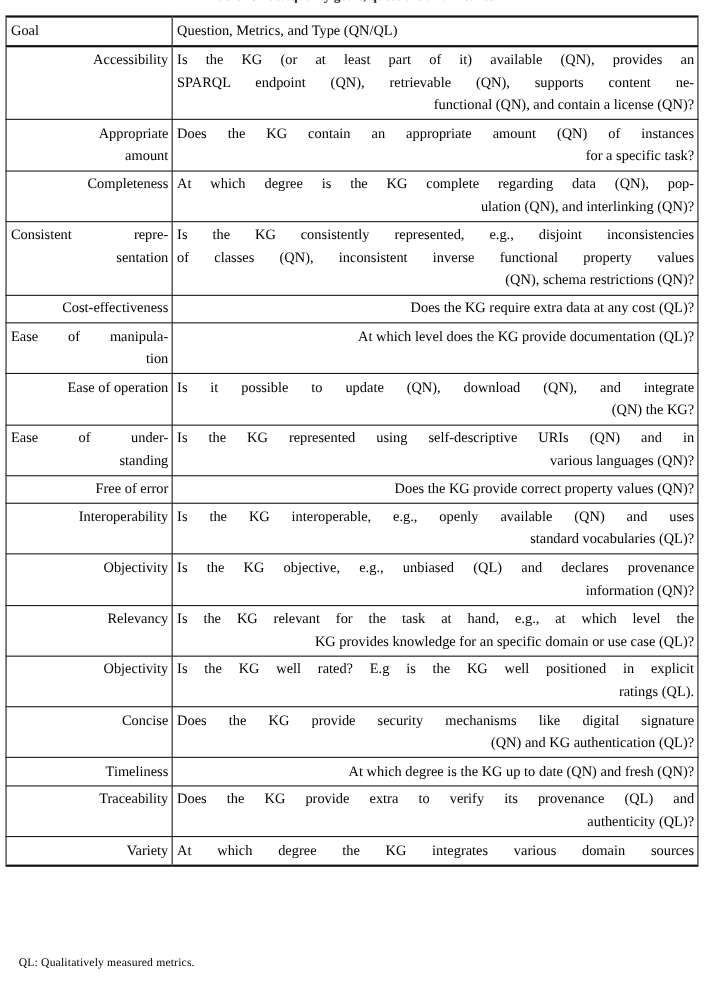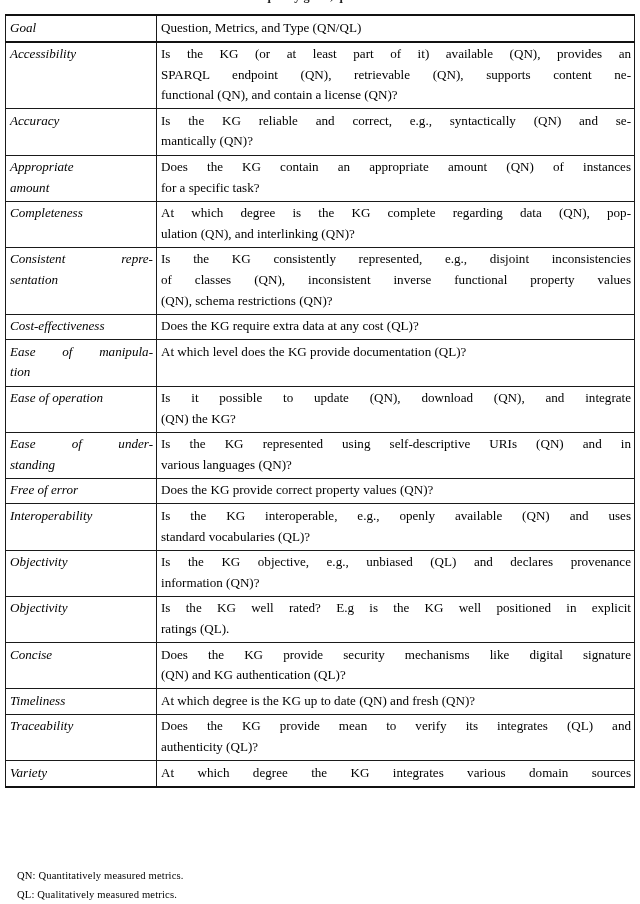--- a/index.html
+++ b/index.html
@@ -85,26 +85,25 @@
 
   
   td > .ln {
     display: block;
   }
   td > .ln.j {
     text-align: justify;
     text-align-last: justify;
   }
   td > .ln.n {
-    text-align: left;
+    text-align: right;
   }
 
   .goal-cell {
     white-space: normal;
-    font-style: italic;
   }
 
   .notes {
     position: absolute;
     left: 5px;
     top: 866px;
     width: 629px;
     font-size: 10.6px;
     line-height: 19px;
     color: #000;
@@ -142,29 +141,20 @@
               <span class="ln n">Accessibility</span>
             </td>
             <td>
               <span class="ln j">Is the KG (or at least part of it) available (QN), provides an</span>
               <span class="ln j">SPARQL endpoint (QN), retrievable (QN), supports content ne-</span>
               <span class="ln n">functional (QN), and contain a license (QN)?</span>
             </td>
           </tr>
           <tr>
             <td class="goal-cell">
-              <span class="ln n">Accuracy</span>
-            </td>
-            <td>
-              <span class="ln j">Is the KG reliable and correct, e.g., syntactically (QN) and se-</span>
-              <span class="ln n">mantically (QN)?</span>
-            </td>
-          </tr>
-          <tr>
-            <td class="goal-cell">
               <span class="ln n">Appropriate</span>
               <span class="ln n">amount</span>
             </td>
             <td>
               <span class="ln j">Does the KG contain an appropriate amount (QN) of instances</span>
               <span class="ln n">for a specific task?</span>
             </td>
           </tr>
           <tr>
             <td class="goal-cell">
@@ -244,20 +234,29 @@
             <td class="goal-cell">
               <span class="ln n">Objectivity</span>
             </td>
             <td>
               <span class="ln j">Is the KG objective, e.g., unbiased (QL) and declares provenance</span>
               <span class="ln n">information (QN)?</span>
             </td>
           </tr>
           <tr>
             <td class="goal-cell">
+              <span class="ln n">Relevancy</span>
+            </td>
+            <td>
+              <span class="ln j">Is the KG relevant for the task at hand, e.g., at which level the</span>
+              <span class="ln n">KG provides knowledge for an specific domain or use case (QL)?</span>
+            </td>
+          </tr>
+          <tr>
+            <td class="goal-cell">
               <span class="ln n">Objectivity</span>
             </td>
             <td>
               <span class="ln j">Is the KG well rated? E.g is the KG well positioned in explicit</span>
               <span class="ln n">ratings (QL).</span>
             </td>
           </tr>
           <tr>
             <td class="goal-cell">
               <span class="ln n">Concise</span>
@@ -273,34 +272,33 @@
             </td>
             <td>
               <span class="ln n">At which degree is the KG up to date (QN) and fresh (QN)?</span>
             </td>
           </tr>
           <tr>
             <td class="goal-cell">
               <span class="ln n">Traceability</span>
             </td>
             <td>
-              <span class="ln j">Does the KG provide mean to verify its integrates (QL) and</span>
+              <span class="ln j">Does the KG provide extra to verify its provenance (QL) and</span>
               <span class="ln n">authenticity (QL)?</span>
             </td>
           </tr>
           <tr class="last">
             <td class="goal-cell">
               <span class="ln n">Variety</span>
             </td>
             <td>
               <span class="ln j">At which degree the KG integrates various domain sources</span>
             </td>
           </tr>
         </tbody>
     </table>
   </div>
 
   <div class="notes">
-    <div class="note">QN: Quantitatively measured metrics.</div>
     <div class="note">QL: Qualitatively measured metrics.</div>
   </div>
 
 </div>
 
 </body></html>

